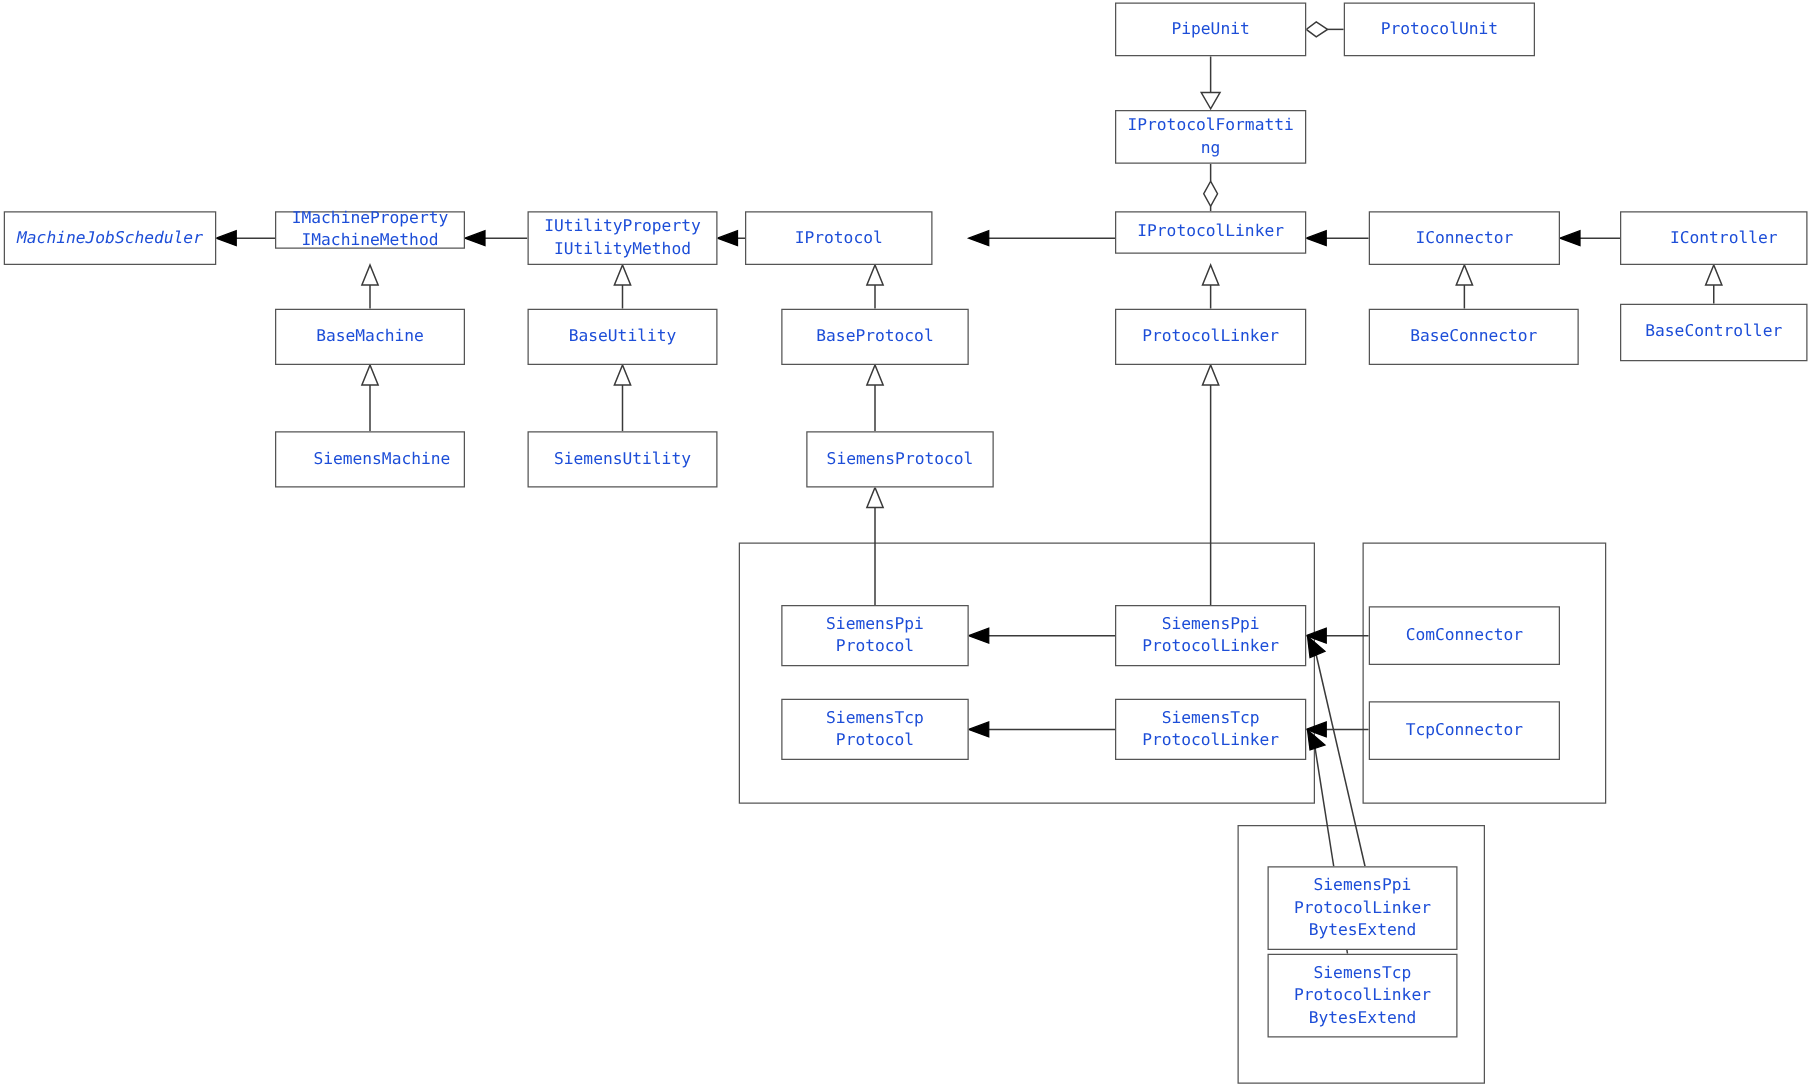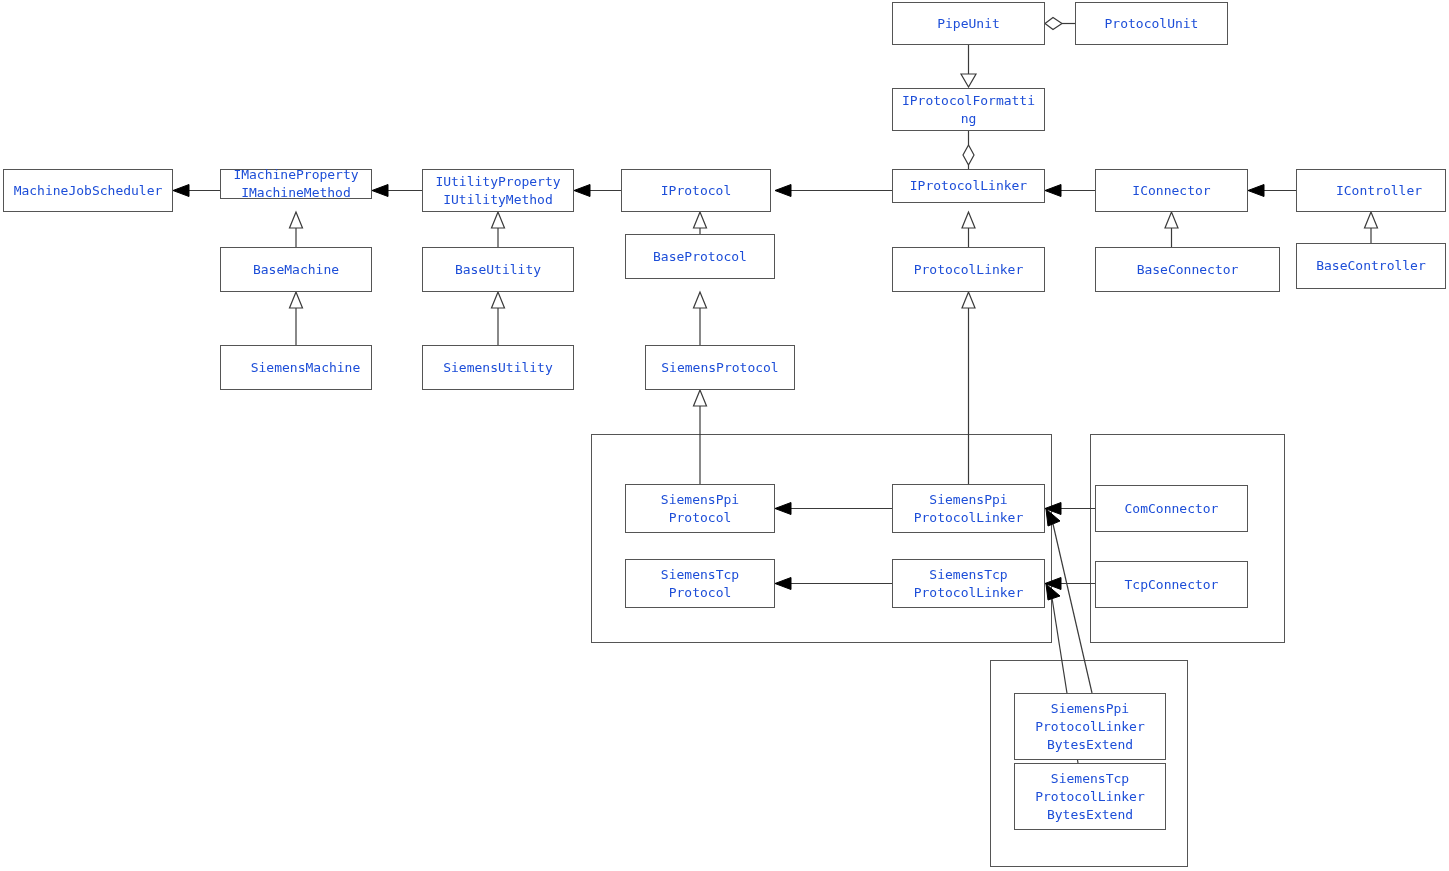--- a/index.html
+++ b/index.html
@@ -206,45 +206,45 @@
   <div class="group" style="left:1090px; top:434px; width:195px; height:209px;"></div>
   <div class="group" style="left:990px; top:660px; width:198px; height:207px;"></div>
 
   <div class="node" style="left:892px; top:2px; width:153px; height:43px;">PipeUnit</div>
 
   <div class="node" style="left:1075px; top:2px; width:153px; height:43px;">ProtocolUnit</div>
 
   <div class="node" style="left:892px; top:88px; width:153px; height:43px;">IProtocolFormatti
 ng</div>
 
-  <div class="node" style="left:3px; top:169px; width:170px; height:43px;">MachineJobScheduler</div>
+  <div class="node" style="left:3px; top:169px; width:170px; height:43px;font-style:italic;">MachineJobScheduler</div>
 
   <div class="node" style="left:220px; top:169px; width:152px; height:30px;">IMachineProperty
 IMachineMethod</div>
 
   <div class="node" style="left:422px; top:169px; width:152px; height:43px;">IUtilityProperty
 IUtilityMethod</div>
 
-  <div class="node" style="left:621px; top:169px; width:150px; height:43px;">IProtocol</div>
+  <div class="node" style="left:596px; top:169px; width:150px; height:43px;">IProtocol</div>
 
   <div class="node" style="left:892px; top:169px; width:153px; height:34px;">IProtocolLinker</div>
 
   <div class="node" style="left:1095px; top:169px; width:153px; height:43px;">IConnector</div>
 
   <div class="node" style="left:1296px; top:169px; width:150px; height:43px;padding-left:16px;">IController</div>
 
   <div class="node" style="left:220px; top:247px; width:152px; height:45px;">BaseMachine</div>
 
   <div class="node" style="left:422px; top:247px; width:152px; height:45px;">BaseUtility</div>
 
-  <div class="node" style="left:625px; top:234px; width:150px; height:45px;">BaseProtocol</div>
+  <div class="node" style="left:625px; top:247px; width:150px; height:45px;">BaseProtocol</div>
 
   <div class="node" style="left:892px; top:247px; width:153px; height:45px;">ProtocolLinker</div>
 
-  <div class="node" style="left:1095px; top:247px; width:185px; height:45px;">BaseConnector</div>
+  <div class="node" style="left:1095px; top:247px; width:168px; height:45px;">BaseConnector</div>
 
   <div class="node" style="left:1296px; top:243px; width:150px; height:46px;">BaseController</div>
 
   <div class="node" style="left:220px; top:345px; width:152px; height:45px;padding-left:19px;">SiemensMachine</div>
 
   <div class="node" style="left:422px; top:345px; width:152px; height:45px;">SiemensUtility</div>
 
   <div class="node" style="left:625px; top:345px; width:150px; height:45px;margin-left:20px;">SiemensProtocol</div>
 
   <div class="node" style="left:625px; top:484px; width:150px; height:49px;">SiemensPpi

